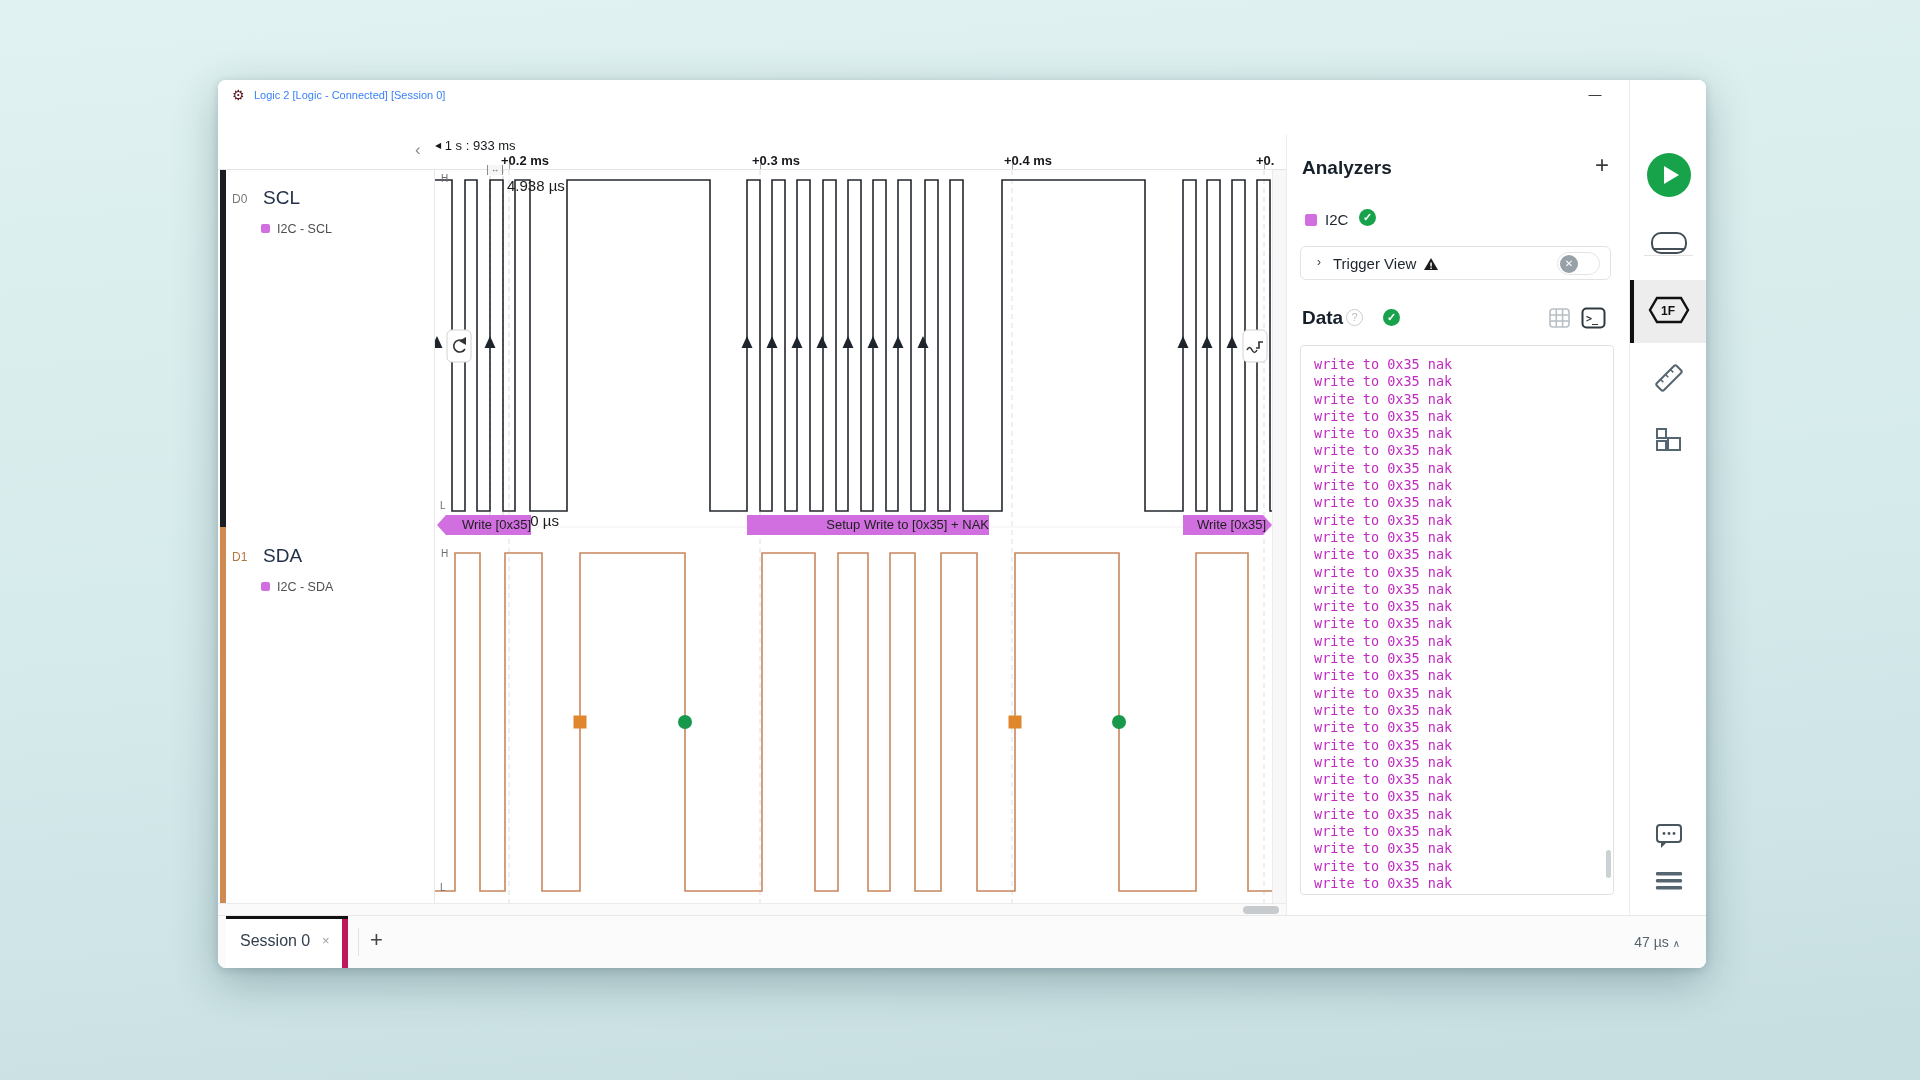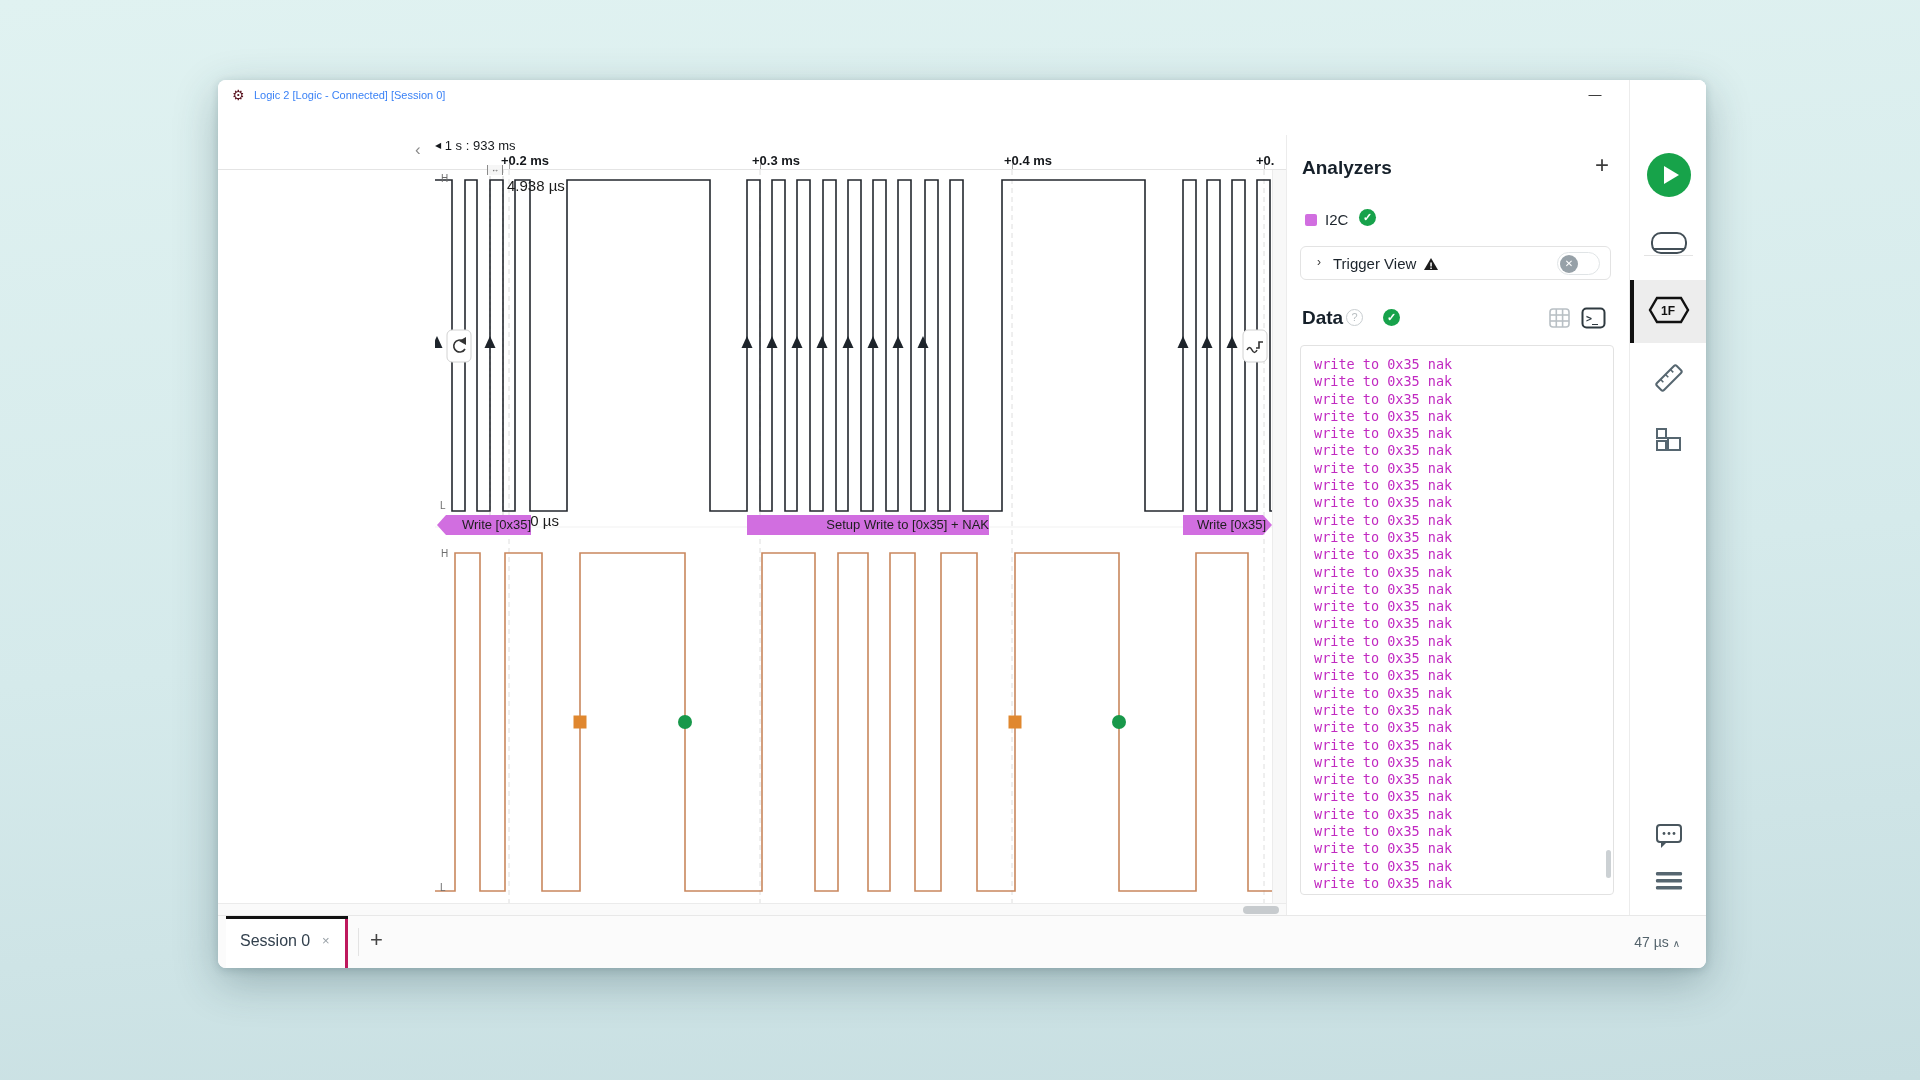--- a/index.html
+++ b/index.html
@@ -77,21 +77,21 @@
   .data-scroll-thumb { position:absolute; left:306px; top:505px; width:5px; height:28px; background:#ccd1d4; border-radius:3px; }
 
   
   .toolbar { position:absolute; left:1411px; top:0px; width:77px; height:835px; background:#fff; border-left:1px solid #ececec; }
   .tool { position:absolute; left:0; width:77px; text-align:center; }
   .tool-selected { position:absolute; left:0; top:200px; width:77px; height:63px; background:#ededed; border-left:4px solid #111; }
   .tool-divider { position:absolute; left:14px; top:175px; width:49px; height:1px; background:#e3e3e3; }
 
   
   .bottombar { position:absolute; left:0; top:835px; width:1488px; height:53px; background:#fbfbfb; border-top:1px solid #e8e8e8; }
-  .tab-active { position:absolute; left:8px; top:0; width:122px; height:52px; background:#fff; border-right:3px solid #be185d; }
+  .tab-active { position:absolute; left:8px; top:0; width:122px; height:52px; background:#fff; border-right:6px solid #be185d; }
   .tab-indicator { position:absolute; left:0; top:0; width:122px; height:3px; background:#111; }
   .tab-label { position:absolute; left:14px; top:16px; font-size:16px; color:#33414e; }
   .tab-close { position:absolute; left:96px; top:17px; font-size:13px; color:#98a0a6; }
   .tab-sep { position:absolute; left:140px; top:12px; width:1px; height:28px; background:#e3e3e3; }
   .tab-add { position:absolute; left:152px; top:11px; font-size:22px; font-weight:300; color:#444; }
   .duration { position:absolute; right:26px; top:18px; font-size:14px; color:#54636c; }
   .duration .caret { font-size:10px; }
 </style>
 </head>
 <body>
@@ -113,20 +113,30 @@
     <span class="ruler-tick-label" style="left:283px">+0.2 ms</span>
     <span class="ruler-tick-label" style="left:534px">+0.3 ms</span>
     <span class="ruler-tick-label" style="left:786px">+0.4 ms</span>
     <span class="ruler-tick-label" style="left:1038px">+0.</span>
     <span class="ruler-tick" style="left:291px"></span>
     <span class="ruler-tick" style="left:542px"></span>
     <span class="ruler-tick" style="left:794px"></span>
     <span class="ruler-tick" style="left:1046px"></span>
   </div>
 
+  <div class="chanlabels">
+    <div class="chan-strip" style="top:0; height:357px; background:#1b1d22;"></div>
+    <div class="chan-strip" style="top:357px; height:376px; background:#cf8a52;"></div>
+    <span class="chan-id" style="left:14px; top:22px;">D0</span>
+    <span class="chan-name" style="left:45px; top:17px;">SCL</span>
+    <span class="chan-analyzer" style="left:43px; top:52px;"><span class="mini-square"></span><span>I2C - SCL</span></span>
+    <span class="chan-id" style="left:14px; top:380px; color:#b5763e;">D1</span>
+    <span class="chan-name" style="left:45px; top:375px;">SDA</span>
+    <span class="chan-analyzer" style="left:43px; top:410px;"><span class="mini-square"></span><span>I2C - SDA</span></span>
+  </div>
 
   <div class="plot">
     <svg id="wave-svg" width="837" height="733">
         <line x1="74" y1="0" x2="74" y2="733" stroke="#dedede" stroke-dasharray="5,4" stroke-width="1"></line>
         <line x1="325" y1="0" x2="325" y2="733" stroke="#dedede" stroke-dasharray="5,4" stroke-width="1"></line>
         <line x1="577" y1="0" x2="577" y2="733" stroke="#dedede" stroke-dasharray="5,4" stroke-width="1"></line>
         <line x1="829" y1="0" x2="829" y2="733" stroke="#dedede" stroke-dasharray="5,4" stroke-width="1"></line>
         <line x1="0" y1="357" x2="837" y2="357" stroke="#f1f1f1" stroke-width="1"></line>
         <line x1="55" y1="0" x2="55" y2="348" stroke="#cfcfcf" stroke-dasharray="3,3" stroke-width="1"></line>
         <line x1="68" y1="0" x2="68" y2="348" stroke="#cfcfcf" stroke-dasharray="3,3" stroke-width="1"></line>

